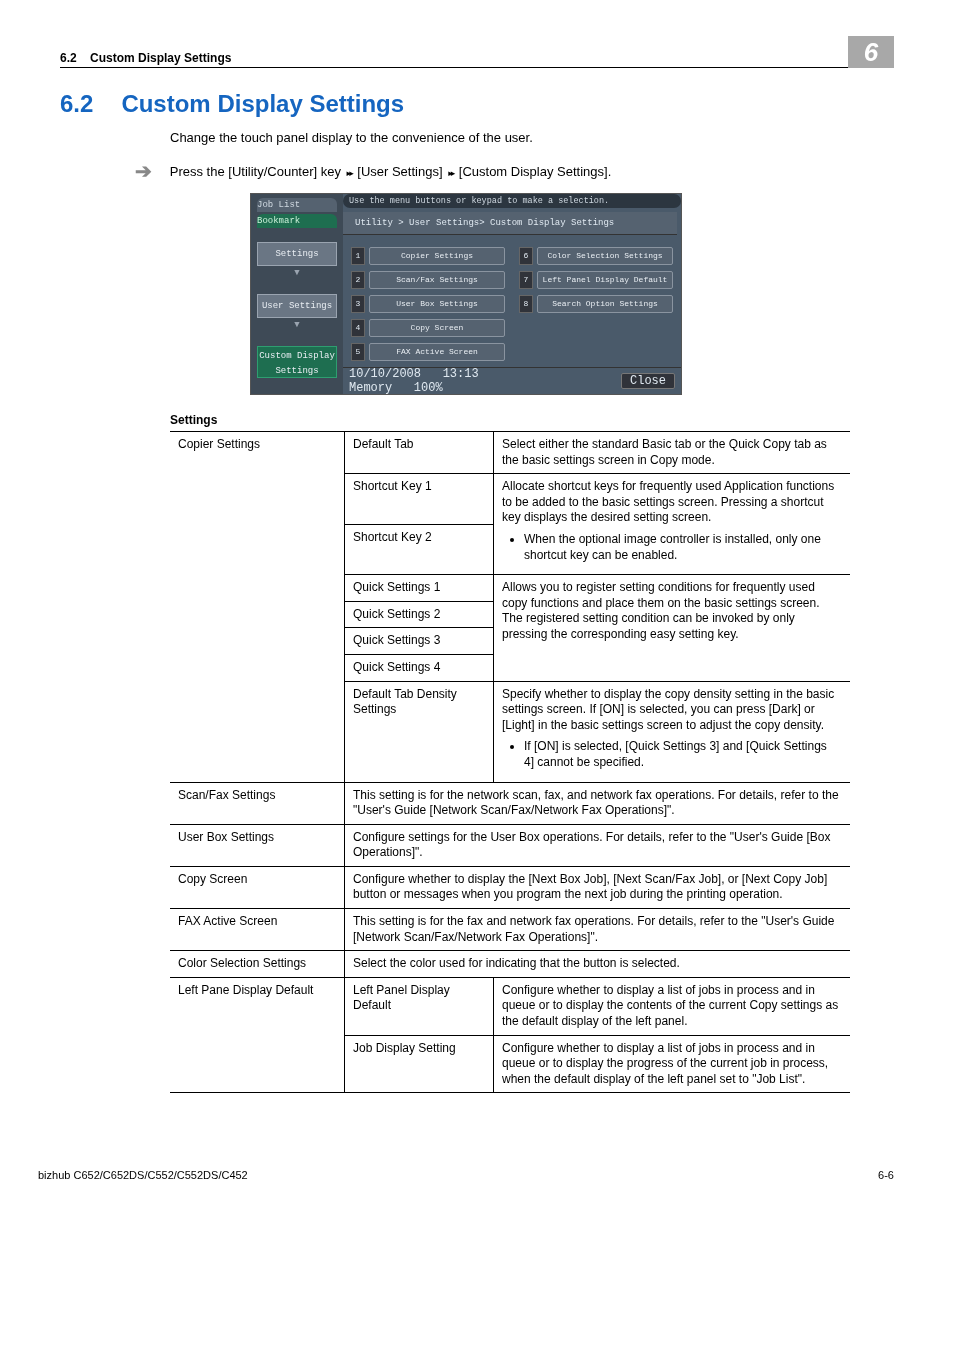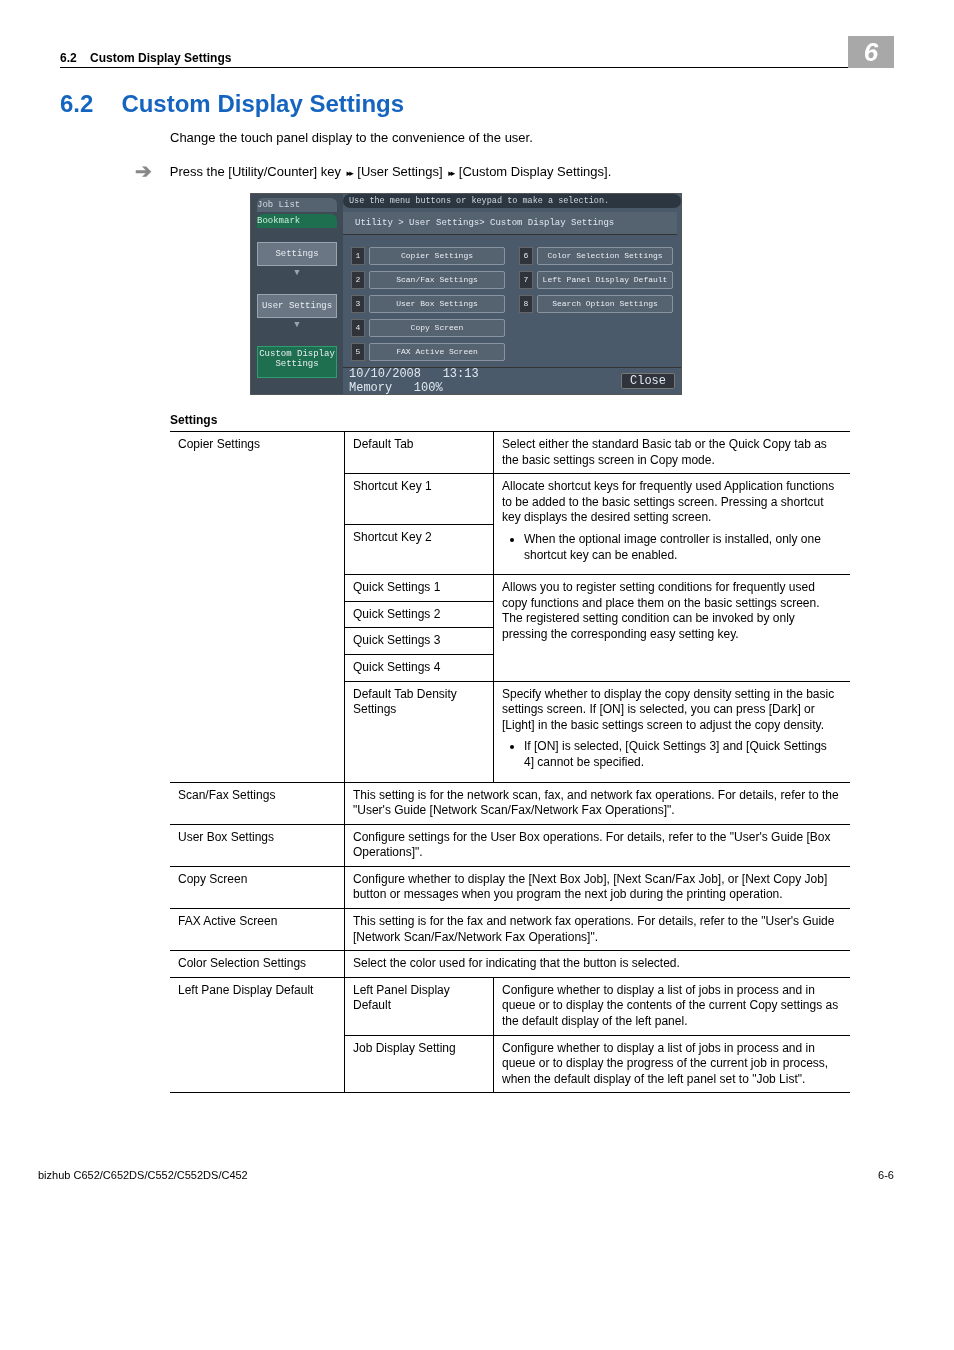--- a/index.html
+++ b/index.html
@@ -197,21 +197,21 @@
 
   <div class="screenshot-wrap">
     <div class="ss">
       <div class="ss-left">
         <div class="ss-tab">Job List</div>
         <div class="ss-tab bookmark">Bookmark</div>
         <div class="ss-btn">Settings</div>
         <div class="ss-arrowdown">▼</div>
         <div class="ss-btn">User Settings</div>
         <div class="ss-arrowdown">▼</div>
-        <div class="ss-btn active" style="height:28px;line-height:10px;padding-top:2px;white-space:pre-line">Custom Display
+        <div class="ss-btn active" style="height:28px;line-height:15px;padding-top:2px;white-space:pre-line">Custom Display
 Settings</div>
       </div>
       <div class="ss-right">
         <div class="ss-topbar">Use the menu buttons or keypad to make a selection.</div>
         <div class="ss-breadcrumb">Utility &gt; User Settings&gt; Custom Display Settings</div>
         <div class="ss-grid">
           <div class="ss-col">
             <div class="ss-row">
                 <div class="ss-num">1</div>
                 <div class="ss-opt">Copier Settings</div>

